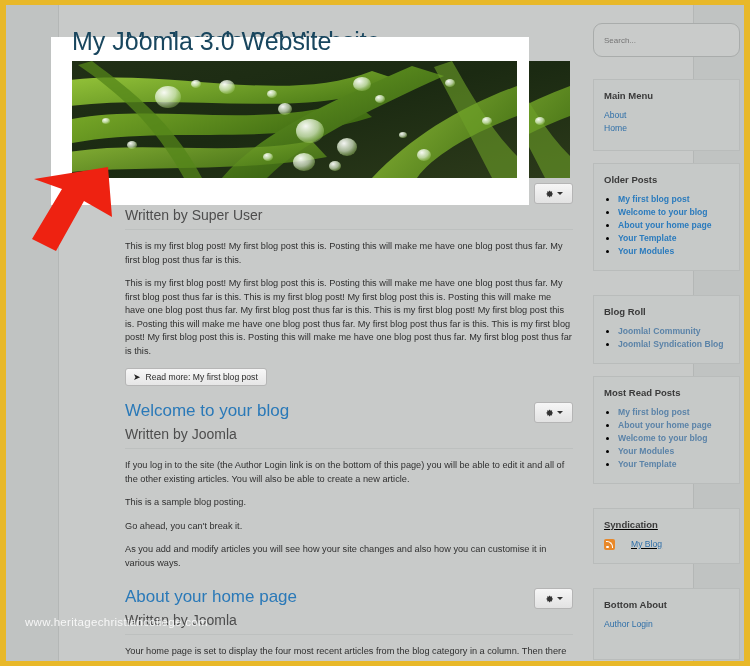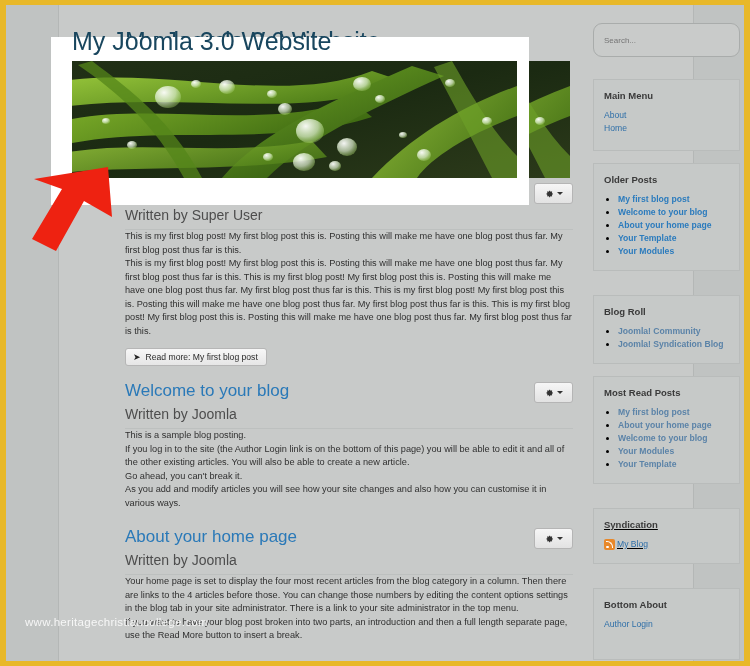--- a/index.html
+++ b/index.html
@@ -68,21 +68,21 @@
     padding-right: 60px;
   }
   .byline {
     margin: 4px 0 0 0;
     font-size: 14px;
     color: #4d4d4d;
     padding-bottom: 6px;
     border-bottom: 1px solid #bdc0bf;
   }
   .article p.body {
-    margin: 0 0 0 0;
+    margin: 10px 0 0 0;
     font-size: 9.2px;
     line-height: 13.5px;
     color: #2f2f2f;
     text-align: left;
   }
   .gear-btn {
     position: absolute;
     right: 0px; top: 2px;
     width: 37px; height: 19px;
     background: linear-gradient(#f6f6f6, #e2e2e2);
@@ -157,21 +157,21 @@
   .module .plain-links a { display: block; }
   a.link {
     color: #2f6fa8;
     text-decoration: none;
     font-size: 8.6px;
     line-height: 13px;
   }
   a.link-bold { color: #2b7bbd; font-weight: bold; }
   a.link-soft { color: #5b83a8; font-weight: bold; }
   .module.mod-tall { min-height: 72px; }
-  .rss-row { display: flex; align-items: center; gap: 2px; text-align: right; }
+  .rss-row { display: flex; align-items: center; gap: 16px; text-align: right; }
   .rss-icon {
     width: 11px; height: 11px;
     background: #e8882a;
     border-radius: 2px;
     position: relative;
     flex: none;
   }
   .rss-icon::before {
     content: "";
     position: absolute;
@@ -303,22 +303,22 @@
         <div class="article" style="margin-top:14px;">
           <div class="gear-btn">
             <svg class="gear" viewBox="0 0 16 16">
               <path fill="#333" d="M8 5.2A2.8 2.8 0 1 0 8 10.8 2.8 2.8 0 0 0 8 5.2zm0 4.2A1.4 1.4 0 1 1 8 6.6a1.4 1.4 0 0 1 0 2.8z"></path>
               <path fill="#333" d="M14 8l-1.4-.5a4.7 4.7 0 0 0-.4-1l.7-1.3-1.1-1.1L10.5 5a4.7 4.7 0 0 0-1-.4L9 3.2H7.5L7 4.6a4.7 4.7 0 0 0-1 .4L4.7 4.1 3.6 5.2l.7 1.3a4.7 4.7 0 0 0-.4 1L2.5 8v1.5l1.4.5a4.7 4.7 0 0 0 .4 1l-.7 1.3 1.1 1.1 1.3-.7c.3.2.7.3 1 .4l.5 1.4H9l.5-1.4c.4-.1.7-.2 1-.4l1.3.7 1.1-1.1-.7-1.3c.2-.3.3-.7.4-1l1.4-.5z"></path>
             </svg>
             <span class="caret"></span>
           </div>
           <h2>Welcome to your blog</h2>
           <div class="byline">Written by Joomla</div>
+          <p class="body">If you log in to the site (the Author Login link is on the bottom of this page) you will be able to edit it and all of the other existing articles. You will also be able to create a new article.</p>
           <p class="body">This is a sample blog posting.</p>
-          <p class="body">If you log in to the site (the Author Login link is on the bottom of this page) you will be able to edit it and all of the other existing articles. You will also be able to create a new article.</p>
           <p class="body">Go ahead, you can't break it.</p>
           <p class="body">As you add and modify articles you will see how your site changes and also how you can customise it in various ways.</p>
         </div>
 
         <div class="article" style="margin-top:16px;">
           <div class="gear-btn">
             <svg class="gear" viewBox="0 0 16 16">
               <path fill="#333" d="M8 5.2A2.8 2.8 0 1 0 8 10.8 2.8 2.8 0 0 0 8 5.2zm0 4.2A1.4 1.4 0 1 1 8 6.6a1.4 1.4 0 0 1 0 2.8z"></path>
               <path fill="#333" d="M14 8l-1.4-.5a4.7 4.7 0 0 0-.4-1l.7-1.3-1.1-1.1L10.5 5a4.7 4.7 0 0 0-1-.4L9 3.2H7.5L7 4.6a4.7 4.7 0 0 0-1 .4L4.7 4.1 3.6 5.2l.7 1.3a4.7 4.7 0 0 0-.4 1L2.5 8v1.5l1.4.5a4.7 4.7 0 0 0 .4 1l-.7 1.3 1.1 1.1 1.3-.7c.3.2.7.3 1 .4l.5 1.4H9l.5-1.4c.4-.1.7-.2 1-.4l1.3.7 1.1-1.1-.7-1.3c.2-.3.3-.7.4-1l1.4-.5z"></path>
             </svg>

